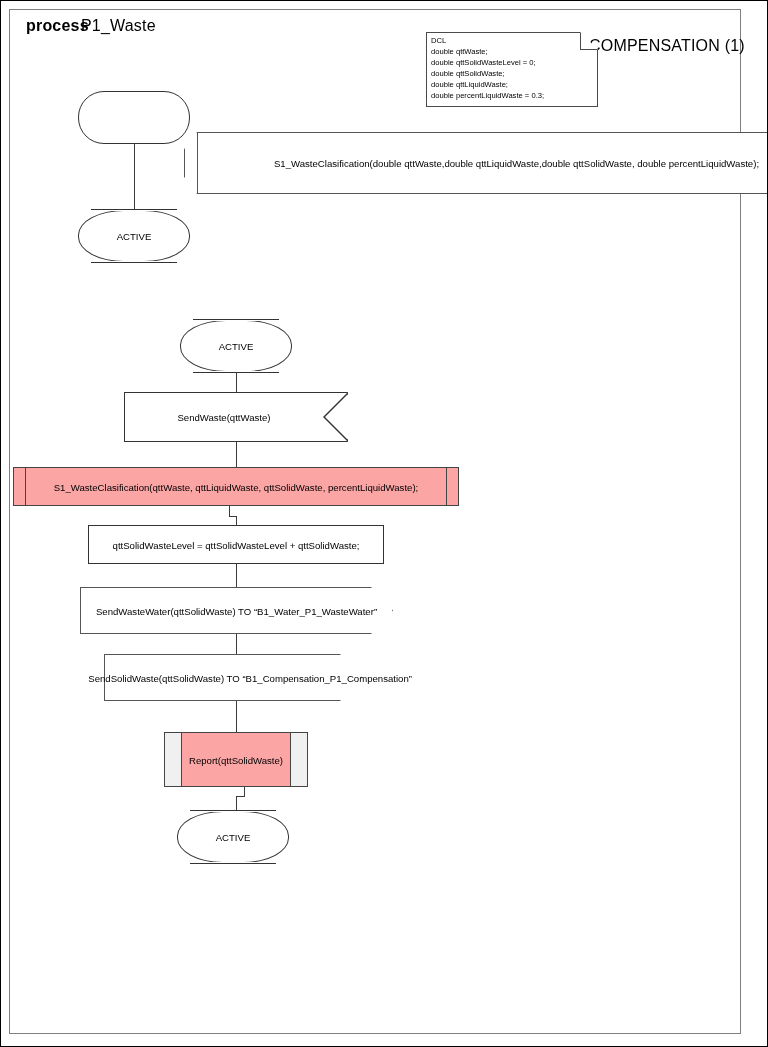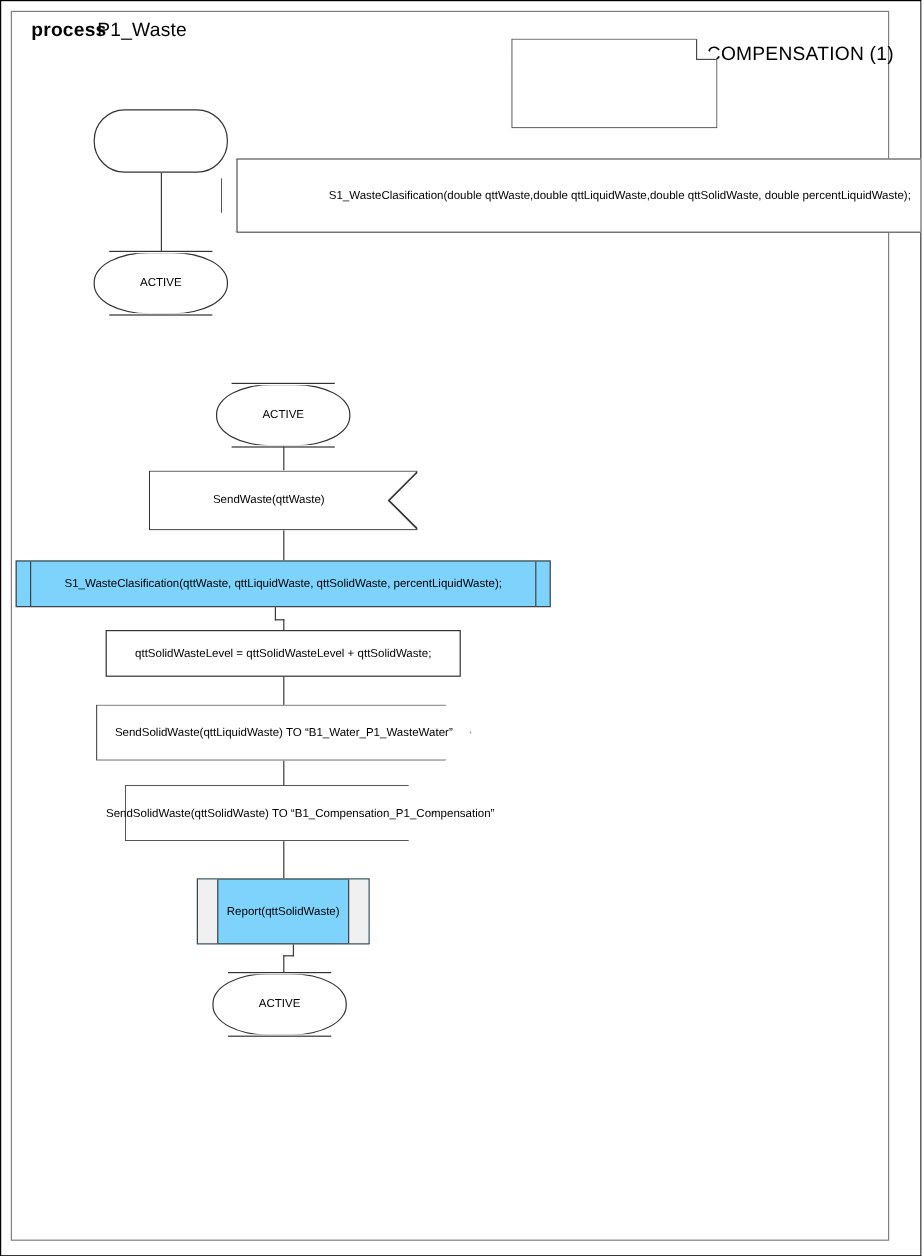--- a/index.html
+++ b/index.html
@@ -195,21 +195,21 @@
     border-right: 1px solid #333;
     box-sizing: border-box;
     -webkit-clip-path: polygon(100% 0, 0 50%, 100% 100%, 100% 96%, 8% 50%, 100% 4%);
     clip-path: polygon(100% 0, 0 50%, 100% 100%, 100% 96%, 8% 50%, 100% 4%);
     background: #333;
   }
   #input-sendwaste .in-lbl { left: 0; right: 24px; }
 
   
   .proccall {
-    background: #7dd3fc;
+    background: #fca5a5;
     border: 1px solid #444;
     box-sizing: border-box;
   }
   .proccall .pc-bar {
     position: absolute;
     top: 0; bottom: 0;
     width: 1px;
     background: #444;
   }
   .proccall .pc-fill {
@@ -274,20 +274,26 @@
 
   <div id="inner-frame"></div>
 
   <div class="hdr" id="hdr-kw">process</div>
   <div class="hdr" id="hdr-name">P1_Waste</div>
   <div class="hdr" id="hdr-right">COMPENSATION (1)</div>
 
   <div class="shape" id="dcl-note">
     <div class="note-body"></div>
     <div class="note-fold"></div>
+    <div class="note-text">DCL
+double qttWaste;
+double qttSolidWasteLevel = 0;
+double qttSolidWaste;
+double qttLiquidWaste;
+double percentLiquidWaste = 0.3;</div>
   </div>
 
   <div class="shape" id="start-symbol">
     <div class="lbl"></div>
   </div>
 
   <div class="vline" style="left:133px; top:143px; height:66px;"></div>
 
   <div class="shape state-wrap" id="state-active-1">
     <div class="state-shape"></div>
@@ -331,21 +337,21 @@
   <div class="vline" style="left:235px; top:515px; height:10px;"></div>
 
   <div class="shape" id="task-1">
     <div class="lbl">qttSolidWasteLevel = qttSolidWasteLevel + qttSolidWaste;</div>
   </div>
 
   <div class="vline" style="left:235px; top:563px; height:24px;"></div>
 
   <div class="shape output" id="out-wastewater">
     <div class="out-body"></div>
-    <div class="lbl">SendSolidWaste(qttLiquidWaste) TO “B1_Water_P1_WasteWater”</div>
+    <div class="lbl">SendWasteWater(qttSolidWaste) TO “B1_Water_P1_WasteWater”</div>
   </div>
 
   <div class="vline" style="left:235px; top:633px; height:21px;"></div>
 
   <div class="shape output" id="out-solidwaste">
     <div class="out-body"></div>
     <div class="lbl-ovf">SendSolidWaste(qttSolidWaste) TO “B1_Compensation_P1_Compensation”</div>
   </div>
 
   <div class="vline" style="left:235px; top:700px; height:31px;"></div>

